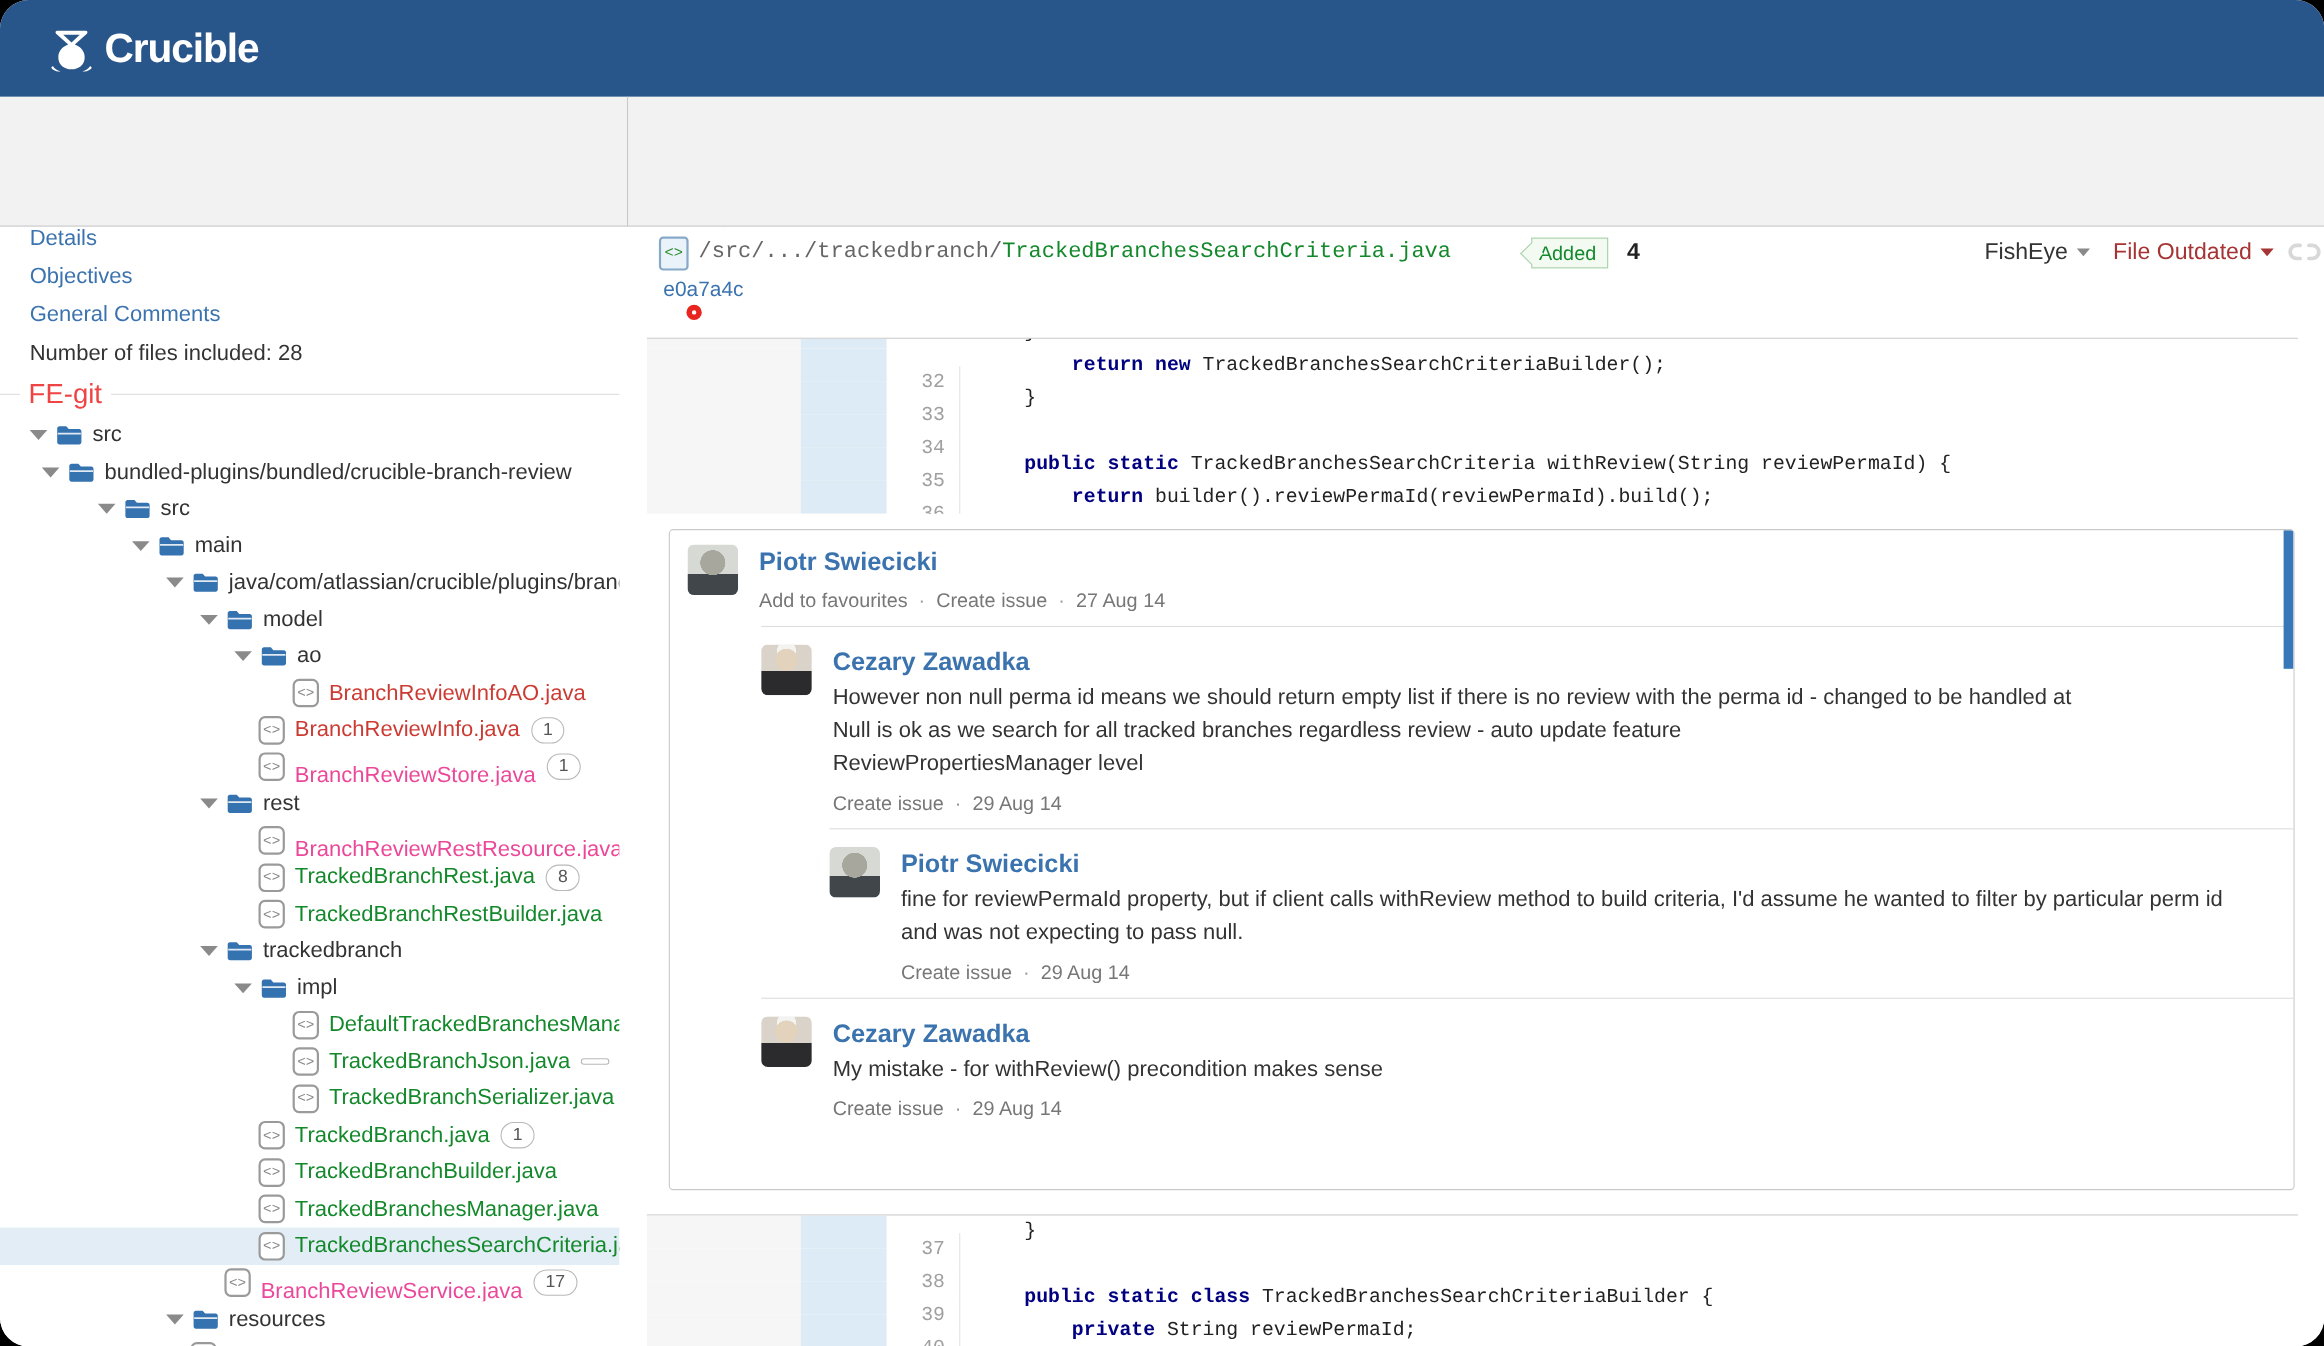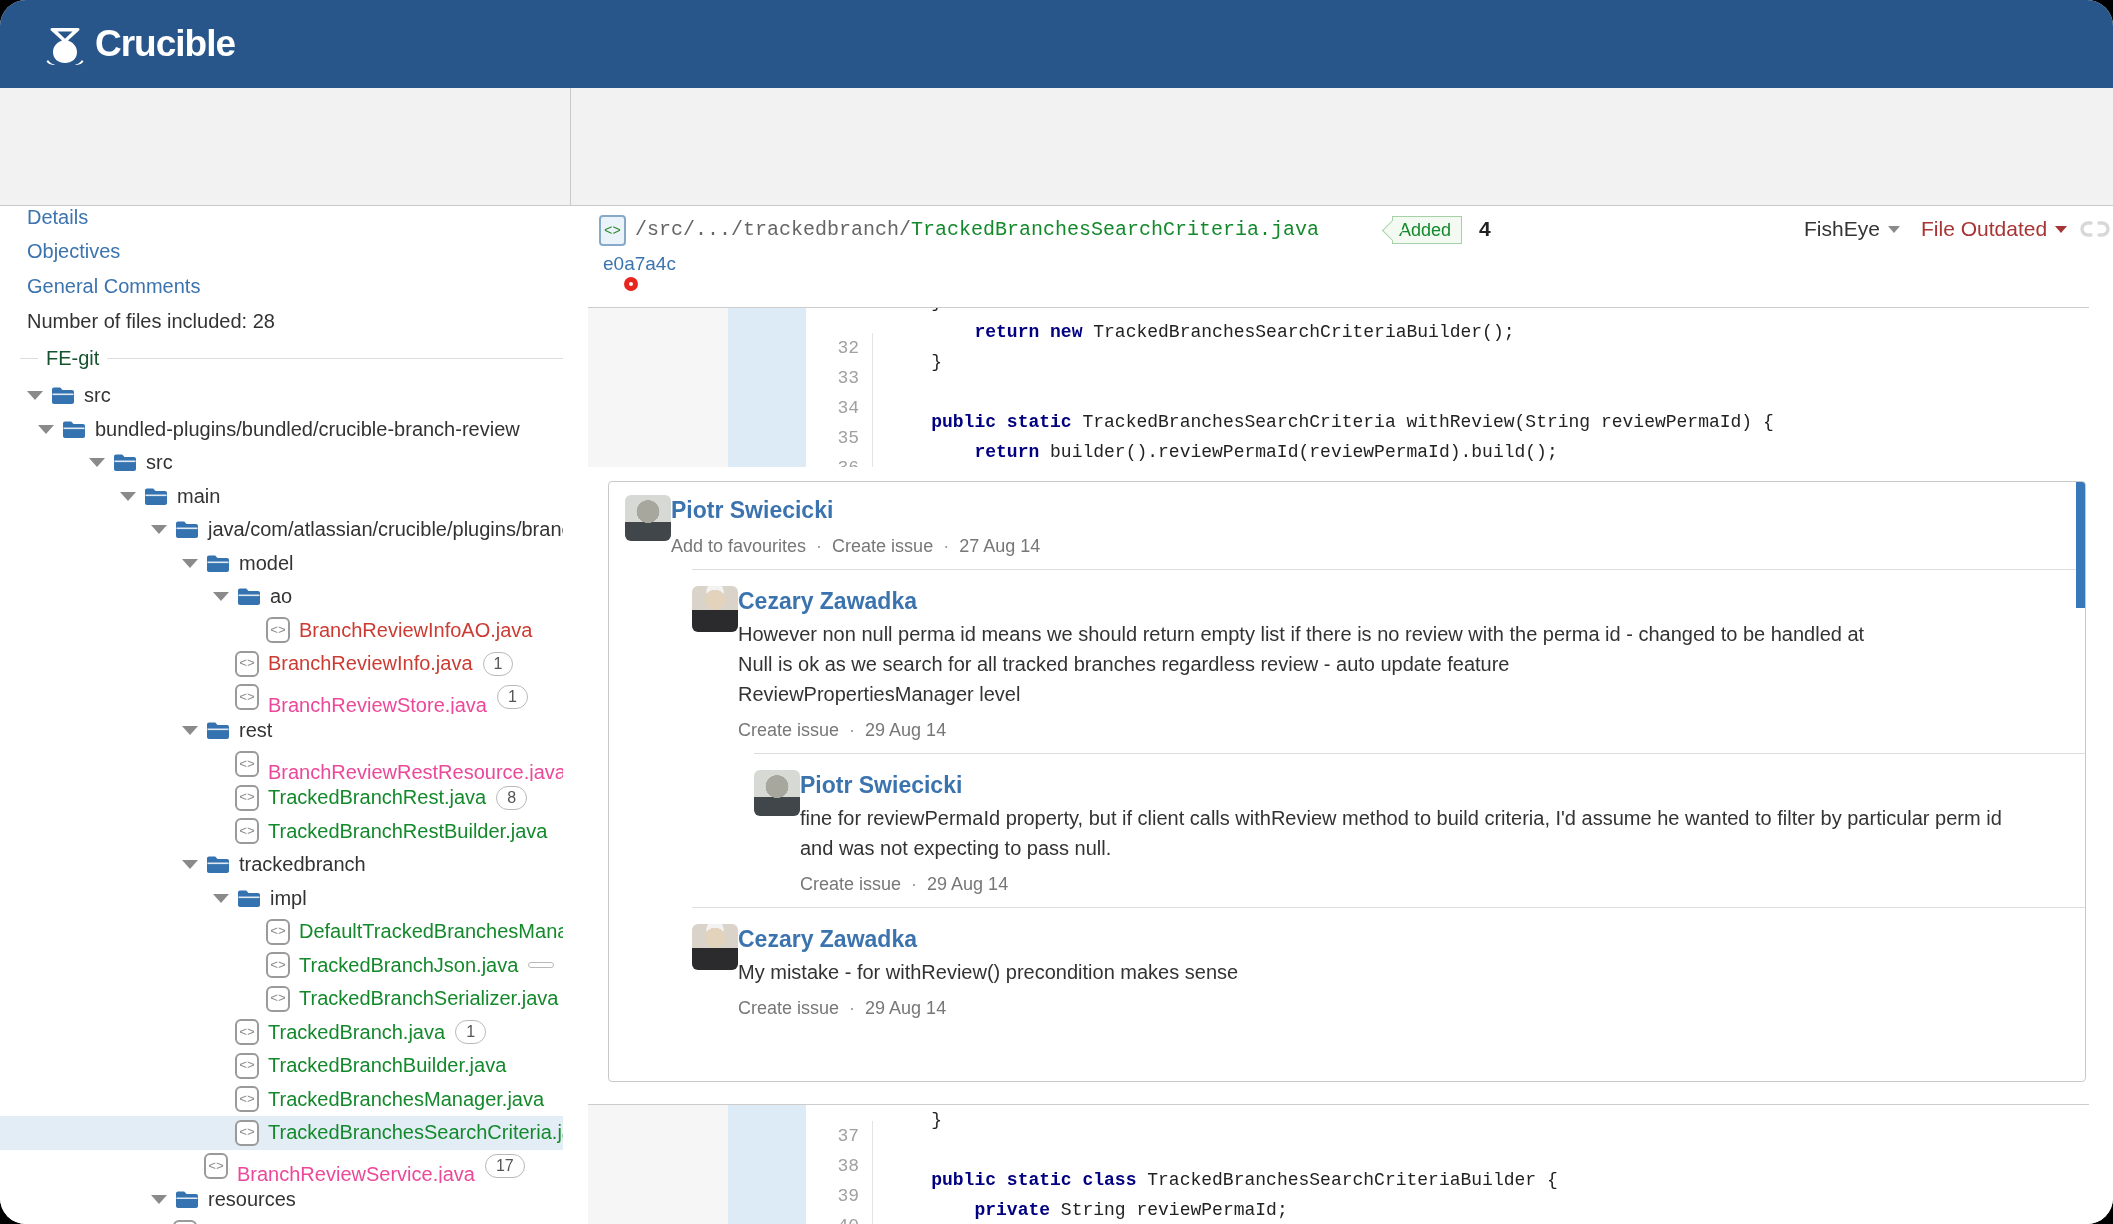--- a/index.html
+++ b/index.html
@@ -23,21 +23,21 @@
   .caret { width:0; height:0; border-left:7px solid transparent; border-right:7px solid transparent; border-top:8px solid #8a8a8a; display:inline-block; }
   .caret.sm { border-left-width:6px; border-right-width:6px; border-top-width:7px; }
   .tb-sep { width:1px; height:56px; background:#ccc; margin:0 24px; }
   .tb-label { font-size:21px; color:#333; }
   .tb-group { display:flex; align-items:center; gap:12px; }
   
   #sidebar { position:absolute; left:0; top:207px; width:658px; bottom:0; background:#fff; border-right:1px solid #c9c9c9; overflow:hidden; }
   #side-links { position:absolute; left:0; top:-7px; width:100%; }
   .side-link { height:34.6px; display:flex; align-items:center; padding-left:27px; font-size:20px; color:#3b73af; cursor:pointer; }
   .side-static { color:#333; cursor:default; }
-  #repo-header { position:absolute; left:0; top:137px; width:100%; height:28px; display:flex; align-items:center; color:#14532d; font-size:20px;margin-left:20px; }
+  #repo-header { position:absolute; left:0; top:137px; width:100%; height:28px; display:flex; align-items:center; color:#ef4444; font-size:25px; }
   #repo-header:before { content:""; width:18px; height:1px; background:#ddd; margin-right:8px; }
   #repo-header:after { content:""; flex:1; height:1px; background:#ddd; margin-left:8px; margin-right:20px; }
   #tree { position:absolute; left:0; top:172px; right:16px; bottom:0; overflow:hidden; }
   .tree-row { height:33.5px; display:flex; align-items:center; white-space:nowrap; font-size:20px; overflow:hidden; cursor:pointer; }
   .tree-row.sel { background:#e2edf6; }
   .tw { width:0; height:0; border-left:8px solid transparent; border-right:8px solid transparent; border-top:9px solid #8a8a8a; margin-right:8px; flex:none; }
   .folder-ic { width:24px; height:19px; margin-right:9px; flex:none; }
   .file-ic { width:24px; height:26px; border:2px solid #9a9a9a; border-radius:6px; margin-right:9px; flex:none; color:#8a8a8a; font-size:13px; font-family:"Liberation Mono",monospace; display:flex; align-items:center; justify-content:center; background:#fff; }
   .t-folder { color:#333; }
   .t-red { color:#cc3b33; } .t-green { color:#14892c; } .t-blue { color:#ec4899;margin-top:16px; }
@@ -67,21 +67,21 @@
   .code-row.partial { height:9px; overflow:hidden; }
   .code-row.partial .code-text { margin-top:-21px; }
   .gut-a { position:absolute; left:0; top:0; bottom:0; width:140px; background:#f6f6f6; }
   .gut-b { position:absolute; left:140px; top:0; bottom:0; width:78px; background:#dcebf5; }
   .lnum { position:absolute; left:218px; top:0; width:67px; height:30px; line-height:30px; text-align:right; padding-right:13px; font-family:"Liberation Mono",monospace; font-size:18px; color:#a0a0a0; border-right:1px solid #e3e3e3; cursor:pointer;margin-top:16px; }
   .code-text { position:absolute; left:300px; top:0; height:30px; line-height:30px; font-family:"Liberation Mono",monospace; font-size:18px; color:#222; white-space:pre; }
   .kw { color:#000080; font-weight:bold; }
   
   #commentbox { position:absolute; left:45px; top:274px; width:1478px; height:601px; border:1px solid #c9c9c9; border-radius:4px; background:#fff; overflow:hidden; }
   #unread-bar { position:absolute; right:0; top:0; width:9px; height:126px; background:#3878b8; }
-  .comment { display:flex; }
+  .comment { display:flex; gap:19px; }
   .comment.root { padding:13px 16px 12px 16px; }
   .comment.reply { border-top:1px solid #ddd; padding:16px 0 12px 0; }
   .ml1 { margin-left:83px; } .ml2 { margin-left:145px; }
   .avatar { width:46px; height:46px; border-radius:6px; flex:none; }
   .av-piotr { background: radial-gradient(circle at 50% 36%, #a8a79d 0 30%, rgba(0,0,0,0) 31%), linear-gradient(#d6d9d4 58%, #41464a 58%); }
   .av-cezary { background: radial-gradient(circle at 50% 30%, #e3d3bd 0 25%, rgba(0,0,0,0) 26%), radial-gradient(circle at 50% 12%, #f3f3f1 0 18%, rgba(0,0,0,0) 19%), linear-gradient(#d9d3c9 52%, #2b2b2d 52%); }
   .c-body { flex:1; min-width:0; }
   .c-author { font-size:23px; font-weight:bold; color:#3b73af; line-height:30px; cursor:pointer; display:inline-block; }
   .c-text { font-size:20px; color:#333; line-height:30px; margin-top:3px; }
   .c-footer { margin-top:11px; font-size:18px; color:#777; display:flex; gap:10px; align-items:center; }

